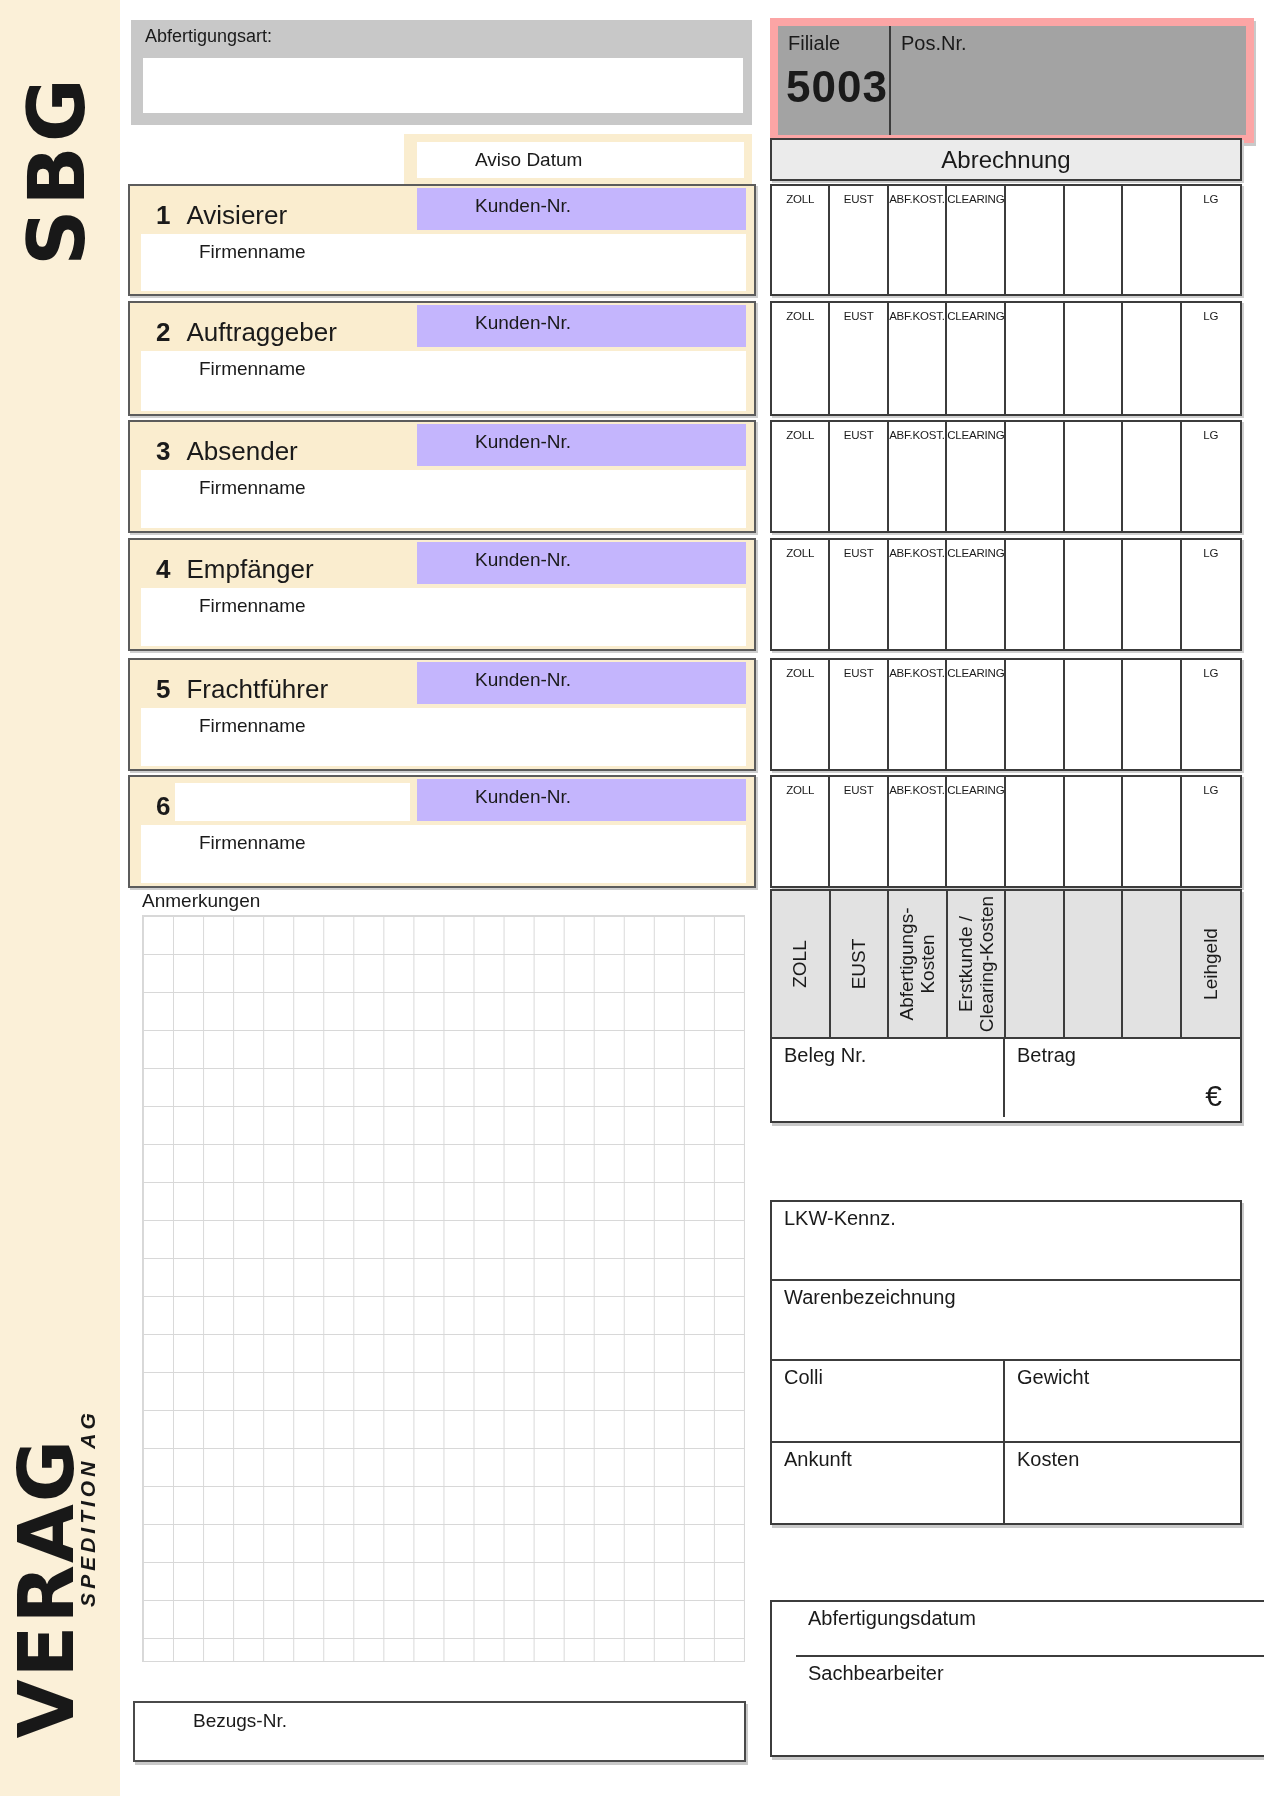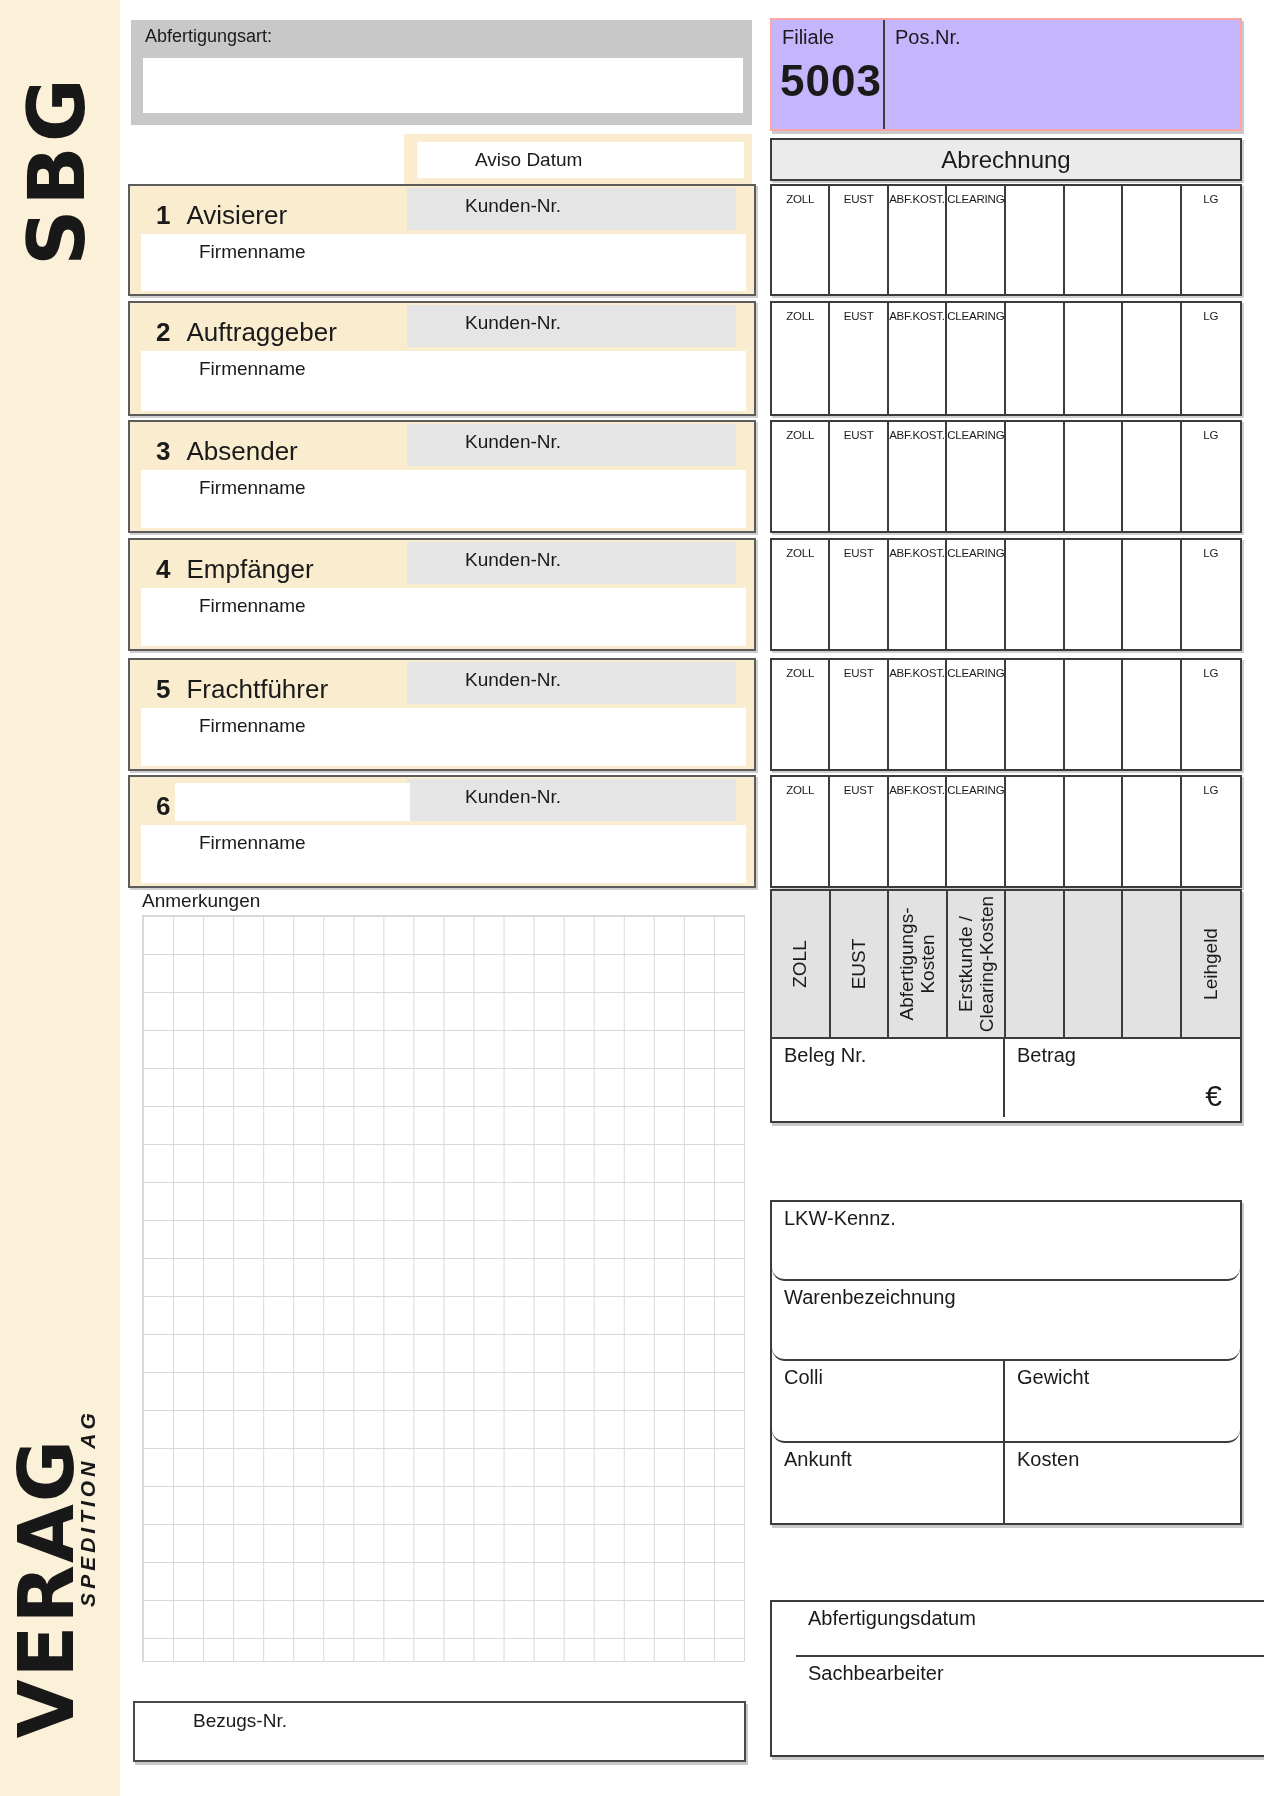--- a/index.html
+++ b/index.html
@@ -19,40 +19,40 @@
   .logo-sub{position:absolute;left:-47px;top:1493px;width:270px;height:30px;
             display:flex;align-items:center;justify-content:center;
             transform:rotate(-90deg);font-style:italic;font-weight:bold;
             font-size:21px;letter-spacing:4px;color:#181818;}
 
   
   .abf-panel{position:absolute;left:131px;top:20px;width:621px;height:105px;background:#c8c8c8;}
   .abf-label{position:absolute;left:14px;top:6px;font-size:18px;}
   .abf-input{position:absolute;left:12px;top:38px;width:600px;height:55px;background:#ffffff;}
 
-  .filiale-box{position:absolute;left:770px;top:18px;width:468px;height:109px;background:#c4b5fd;
-               border:2px solid #fca5a5;display:grid;grid-template-columns:113px 1fr;
+  .filiale-box{position:absolute;left:770px;top:18px;width:468px;height:109px;background:#a3a3a3;
+               border:8px solid #fca5a5;display:grid;grid-template-columns:113px 1fr;
                box-shadow:2px 3px 0 #c9c9c9;}
   .filiale-cell{border-right:2px solid #3c3c3c;position:relative;}
   .posnr-cell{position:relative;}
   .small-label{position:absolute;left:10px;top:6px;font-size:20px;}
   .filiale-value{position:absolute;left:8px;top:36px;font-size:44px;font-weight:bold;letter-spacing:1px;}
 
   
   .aviso{position:absolute;left:404px;top:134px;width:348px;height:50px;background:#faedcf;}
   .aviso-input{position:absolute;left:13px;top:8px;right:8px;bottom:6px;background:#fff;}
   .field-label{display:inline-block;padding:7px 0 0 10px;font-size:19px;margin-left:48px;}
 
   
   .section{position:absolute;left:128px;width:624px;background:#faedcf;
            border:2px solid #5c5c5c;box-shadow:2px 2px 0 #cfcfcf;}
   .sec-title{position:absolute;left:26px;top:14px;white-space:nowrap;}
   .sec-num{font-size:26px;font-weight:bold;}
   .sec-name{font-size:26px;margin-left:16px;}
-  .kunden{position:absolute;left:277px;top:2px;width:329px;height:42px;background:#e5e5e5;}
+  .kunden{position:absolute;left:287px;top:2px;width:329px;height:42px;background:#c4b5fd;}
   .firma{position:absolute;left:11px;top:48px;width:605px;bottom:3px;background:#fff;}
   .blank-title{position:absolute;left:45px;top:6px;width:235px;height:38px;background:#fff;}
 
   
   .abr-header{position:absolute;left:770px;top:138px;width:468px;height:39px;background:#ebebeb;
               border:2px solid #3c3c3c;display:flex;align-items:center;justify-content:center;
               font-size:24px;box-shadow:2px 2px 0 #cfcfcf;}
   .arow{position:absolute;left:770px;width:468px;background:#fff;border:2px solid #3c3c3c;
         display:grid;grid-template-columns:repeat(8,1fr);box-shadow:2px 2px 0 #cfcfcf;}
   .acell{border-right:2px solid #3c3c3c;text-align:center;padding-top:3px;}
@@ -77,21 +77,21 @@
   .notes-label{position:absolute;left:142px;top:890px;font-size:19px;}
   .notes-grid{position:absolute;left:142px;top:915px;width:601px;height:745px;background:#fff;
               border:1px solid #d8d8d8;
               background-image:linear-gradient(to right,#d8d8d8 1px,transparent 1px),
                                linear-gradient(to bottom,#d8d8d8 1px,transparent 1px);
               background-size:30.05px 38px;}
 
   
   .ship-box{position:absolute;left:770px;top:1200px;width:468px;height:321px;background:#fff;
             border:2px solid #3c3c3c;box-shadow:2px 3px 0 #c9c9c9;display:flex;flex-direction:column;}
-  .ship-row{position:relative;border-bottom:2px solid #3c3c3c;border-radius:13px;}
+  .ship-row{position:relative;border-bottom:2px solid #3c3c3c;}
   .ship-row:last-child{border-bottom:none;}
   .ship-row.split{display:grid;grid-template-columns:233px 1fr;}
   .ship-cell{position:relative;}
   .ship-cell.first{border-right:2px solid #3c3c3c;}
   .h77{height:77px;} .h78{height:78px;} .h80{height:80px;} .grow{flex:1;}
 
   
   .proc-box{position:absolute;left:770px;top:1600px;width:468px;height:153px;background:#fff;
             border:2px solid #3c3c3c;box-shadow:2px 3px 0 #c9c9c9;display:flex;flex-direction:column;padding-left:24px;}
   .proc-row1{height:53px;border-bottom:2px solid #3c3c3c;position:relative;}

